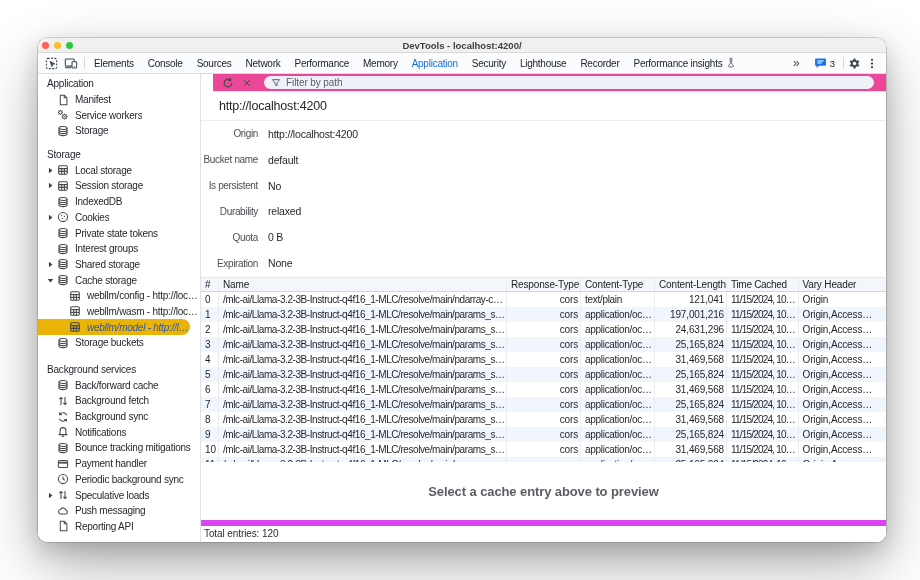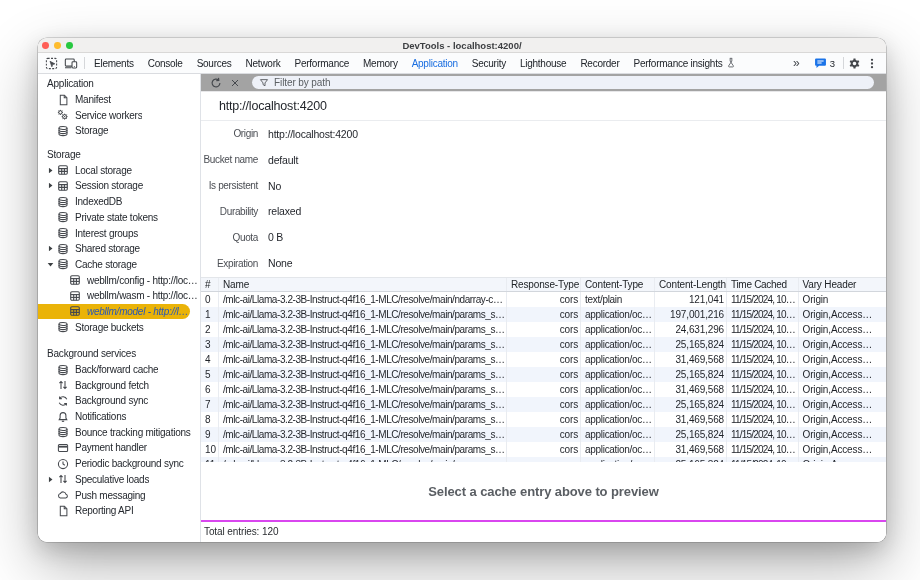--- a/index.html
+++ b/index.html
@@ -54,22 +54,22 @@
   .tree-row { height:15.7px; display:flex; align-items:center; padding-left:6px;
     font-size:10px; letter-spacing:-0.25px; color:#24282e; white-space:nowrap; overflow:hidden; position:relative; }
   .tree-row .arrow { width:13px; flex:0 0 13px; display:flex; align-items:center; justify-content:center; }
   .tree-row .t-icon { width:12px; flex:0 0 12px; height:12px; margin-right:6px; display:flex; align-items:center; justify-content:center; }
   .tree-row .t-label { overflow:hidden; text-overflow:ellipsis; }
   .tree-row.child { padding-left:18px; }
   .tree-row.selected { background:#eab308; border-radius:0 8px 8px 0; margin-right:10px;font-style:italic; }
   .tree-row.selected .t-label { color:#2a59b4; }
 
   
-  .toolbar { position:absolute; left:0; top:0; right:0; height:18px; border-bottom:1px solid #e7e7e9;
-    display:flex; align-items:center; padding-left:7px; background:#a3a3a3; }
+  .toolbar { position:absolute; left:12px; top:0; right:0; height:18px; border-bottom:1px solid #e7e7e9;
+    display:flex; align-items:center; padding-left:7px; background:#ec4899; }
   .tool-btn { width:16px; height:16px; display:flex; align-items:center; justify-content:center; margin-right:3px; }
   .filterbox { flex:1; height:13.5px; margin-left:6px; margin-right:12px; background:#eef1f8;
     border-radius:7px; display:flex; align-items:center; padding-left:7px; }
   .filterbox .f-text { font-size:10px; color:#5c6064; margin-left:5px; letter-spacing:-0.1px; }
 
   .report-title { position:absolute; left:0; top:18px; right:0; height:29px; border-bottom:1px solid #eaecef;
     display:flex; align-items:center; padding-left:18px; font-size:12.5px; font-weight:500;
     letter-spacing:-0.2px; color:#1f2228; }
 
   .meta { position:absolute; left:0; top:47px; right:0; height:155px; }
@@ -96,21 +96,21 @@
   .c-vary  { width:82.5px; flex:0 0 82.5px; border-right:none; }
   .grid-row .c-resp, .grid-row .c-clen { justify-content:flex-end; }
   .grid-row .c-ctype { letter-spacing:-0.3px; }
   .grid-row .c-name { letter-spacing:-0.42px; }
   .grid-row .c-time { letter-spacing:-0.8px; }
 
   .preview { position:absolute; left:0; top:388px; right:0; height:57.5px; display:flex;
     align-items:center; justify-content:center; padding-top:1px; }
   .preview .msg { font-size:13px; font-weight:bold; color:#5a5e63; letter-spacing:-0.1px; }
 
-  .statusbar { position:absolute; left:0; bottom:0; right:0; height:22.5px; border-top:2px solid #d946ef;
+  .statusbar { position:absolute; left:0; bottom:0; right:0; height:22.5px; border-top:6px solid #d946ef;
     display:flex; align-items:center; padding-left:3px; background:#fff; }
   .statusbar .st-text { font-size:10px; color:#2a2d31; letter-spacing:-0.1px; }
 
   svg { display:block; }
 </style>
 </head>
 <body>
 
 <div class="stage">
   <div class="window">
@@ -296,20 +296,36 @@
                 <svg width="12" height="12" viewBox="0 0 12 12">
                   <ellipse cx="6" cy="2.9" rx="4" ry="1.5" fill="none" stroke="#45484d" stroke-width="1.05"></ellipse>
                   <path d="M2 2.9 V9.1 C2 9.9 3.8 10.6 6 10.6 C8.2 10.6 10 9.9 10 9.1 V2.9" fill="none" stroke="#45484d" stroke-width="1.05"></path>
                   <path d="M2 5 C2 5.8 3.8 6.5 6 6.5 C8.2 6.5 10 5.8 10 5" fill="none" stroke="#45484d" stroke-width="1.05"></path>
                   <path d="M2 7.1 C2 7.9 3.8 8.6 6 8.6 C8.2 8.6 10 7.9 10 7.1" fill="none" stroke="#45484d" stroke-width="1.05"></path>
                 </svg>
               </span>
               <span class="t-label">IndexedDB</span>
             </div>
             <div class="tree-row">
+              <span class="arrow">
+                <svg width="7" height="7" viewBox="0 0 8 8">
+                  <path d="M2.2 0.8 L6.2 4 L2.2 7.2 Z" fill="#3c4043"></path>
+                </svg>
+              </span>
+              <span class="t-icon">
+                <svg width="12" height="12" viewBox="0 0 12 12">
+                  <circle cx="6" cy="6" r="4.6" fill="none" stroke="#45484d" stroke-width="1.05"></circle>
+                  <circle cx="4.6" cy="4.6" r="0.7" fill="#45484d"></circle>
+                  <circle cx="7.4" cy="5.4" r="0.6" fill="#45484d"></circle>
+                  <circle cx="5.4" cy="7.6" r="0.6" fill="#45484d"></circle>
+                </svg>
+              </span>
+              <span class="t-label">Cookies</span>
+            </div>
+            <div class="tree-row">
               <span class="arrow"></span>
               <span class="t-icon">
                 <svg width="12" height="12" viewBox="0 0 12 12">
                   <ellipse cx="6" cy="2.9" rx="4" ry="1.5" fill="none" stroke="#45484d" stroke-width="1.05"></ellipse>
                   <path d="M2 2.9 V9.1 C2 9.9 3.8 10.6 6 10.6 C8.2 10.6 10 9.9 10 9.1 V2.9" fill="none" stroke="#45484d" stroke-width="1.05"></path>
                   <path d="M2 5 C2 5.8 3.8 6.5 6 6.5 C8.2 6.5 10 5.8 10 5" fill="none" stroke="#45484d" stroke-width="1.05"></path>
                   <path d="M2 7.1 C2 7.9 3.8 8.6 6 8.6 C8.2 8.6 10 7.9 10 7.1" fill="none" stroke="#45484d" stroke-width="1.05"></path>
                 </svg>
               </span>
               <span class="t-label">Private state tokens</span>

